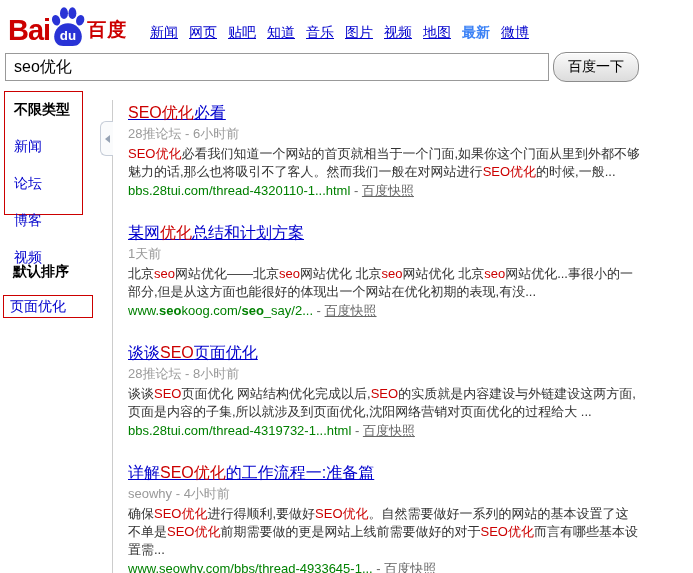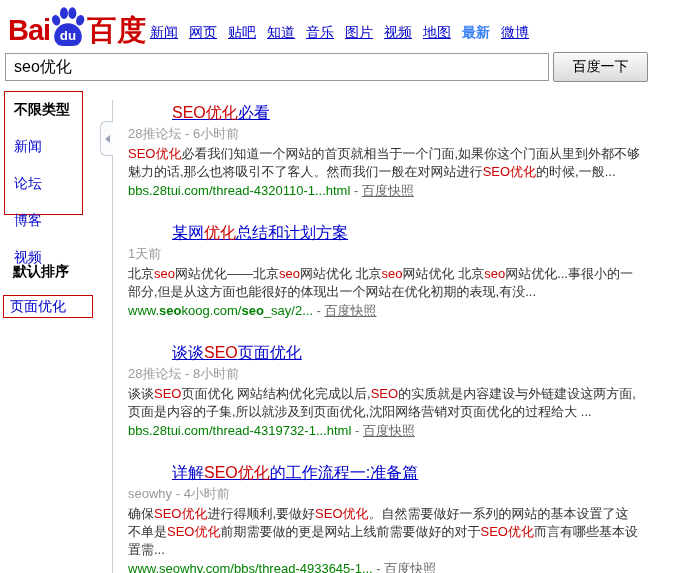--- a/index.html
+++ b/index.html
@@ -3,32 +3,32 @@
 <meta charset="utf-8">
 <style>
   html,body{margin:0;padding:0;}
   body{font-family:"Liberation Sans","DejaVu Sans",sans-serif;background:#fff;}
   .page{position:relative;width:693px;height:573px;background:#fff;overflow:hidden;}
 
   
   .logo{position:absolute;left:8px;top:4px;height:46px;display:flex;align-items:flex-end;cursor:pointer;}
   .logo .bai{font-size:29px;font-weight:bold;color:#cc0000;letter-spacing:-1px;line-height:40px;}
   .logo svg{margin:0 0 1px -2px;display:block;}
-  .logo .cn{font-size:29px;font-weight:bold;color:#cc0000;margin-left:-1px;line-height:40px;letter-spacing:1px;}
+  .logo .cn{font-size:19px;font-weight:bold;color:#cc0000;margin-left:-1px;line-height:40px;letter-spacing:1px;}
 
   
   .nav{position:absolute;left:150px;top:24px;display:flex;gap:11px;font-size:14px;white-space:nowrap;}
   .nav a{color:#0000cc;text-decoration:underline;cursor:pointer;}
   .nav a.active{color:#3b82f6;font-weight:bold;text-decoration:none;}
 
   
   .search-input{position:absolute;left:5px;top:53px;width:526px;height:26px;border:1px solid #999;
     font-size:16px;padding:0 8px;color:#000;font-family:inherit;}
-  .search-btn{position:absolute;left:553px;top:52px;width:95px;height:30px;font-size:14px;color:#000;
-    background:linear-gradient(#fafafa,#dcdcdc);border:1px solid #8c8c8c;border-radius:2px;
+  .search-btn{position:absolute;left:553px;top:52px;width:86px;height:30px;font-size:14px;color:#000;
+    background:linear-gradient(#fafafa,#dcdcdc);border:1px solid #8c8c8c;border-radius:13px;
     box-shadow:inset 0 1px 0 #fff;cursor:pointer;font-family:inherit;}
 
   
   .typebox{position:absolute;left:4px;top:91px;width:79px;height:124px;border:1px solid #cc0000;
     box-sizing:border-box;padding:9px 0 0 9px;}
   .typebox .hdr{font-size:14px;font-weight:bold;color:#000;margin-bottom:19px;}
   .typebox a{display:block;font-size:14px;color:#0000cc;margin-bottom:19px;text-decoration:none;cursor:pointer;}
   .sort-hdr{position:absolute;left:13px;top:263px;font-size:14px;font-weight:bold;color:#000;}
   .sortbox{position:absolute;left:3px;top:295px;width:90px;height:23px;border:1px solid #cc0000;box-sizing:border-box;}
   .sortbox a{display:block;font-size:14px;color:#0000cc;line-height:21px;padding-left:6px;text-decoration:none;cursor:pointer;}
@@ -37,21 +37,21 @@
   .collapse-tab{position:absolute;left:100px;top:121px;width:12px;height:33px;border:1px solid #c6cdd8;
     border-right:none;border-radius:6px 0 0 6px;background:#fafbfc;display:flex;align-items:center;
     justify-content:center;cursor:pointer;}
   .collapse-tab .tri{width:0;height:0;border-top:4px solid transparent;border-bottom:4px solid transparent;
     border-right:5px solid #97a3b4;}
 
   
   .results{position:absolute;left:128px;top:103px;width:560px;}
   .result{margin-bottom:24px;}
   .r-title{font-size:16px;line-height:19px;margin-bottom:4px;}
-  .r-title a{color:#0000cc;text-decoration:underline;cursor:pointer;margin-left:44px;}
+  .r-title a{color:#0000cc;text-decoration:underline;cursor:pointer;}
   .r-title a .hl{color:#cc0000;}
   .r-meta{font-size:13px;line-height:15px;color:#999;margin-bottom:4px;}
   .r-desc{font-size:13px;line-height:18px;color:#333;}
   .r-desc .hl{color:#cc0000;}
   .r-url{font-size:13px;line-height:16px;margin-top:2px;color:#008000;}
   .r-url .u b{font-weight:bold;}
   .r-url .sep{color:#666;}
   .r-url a{color:#666;text-decoration:underline;cursor:pointer;}
 </style>
 </head>

